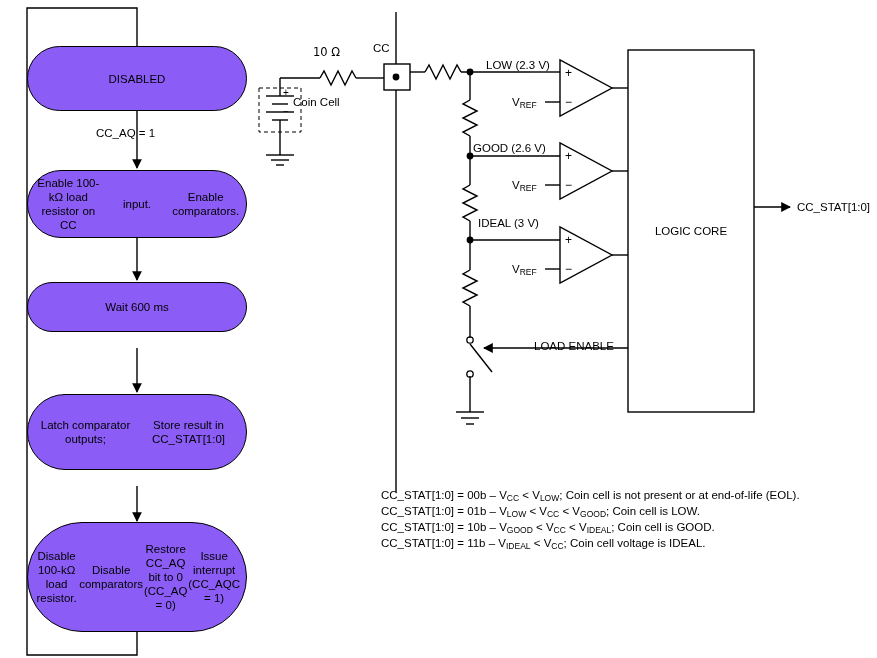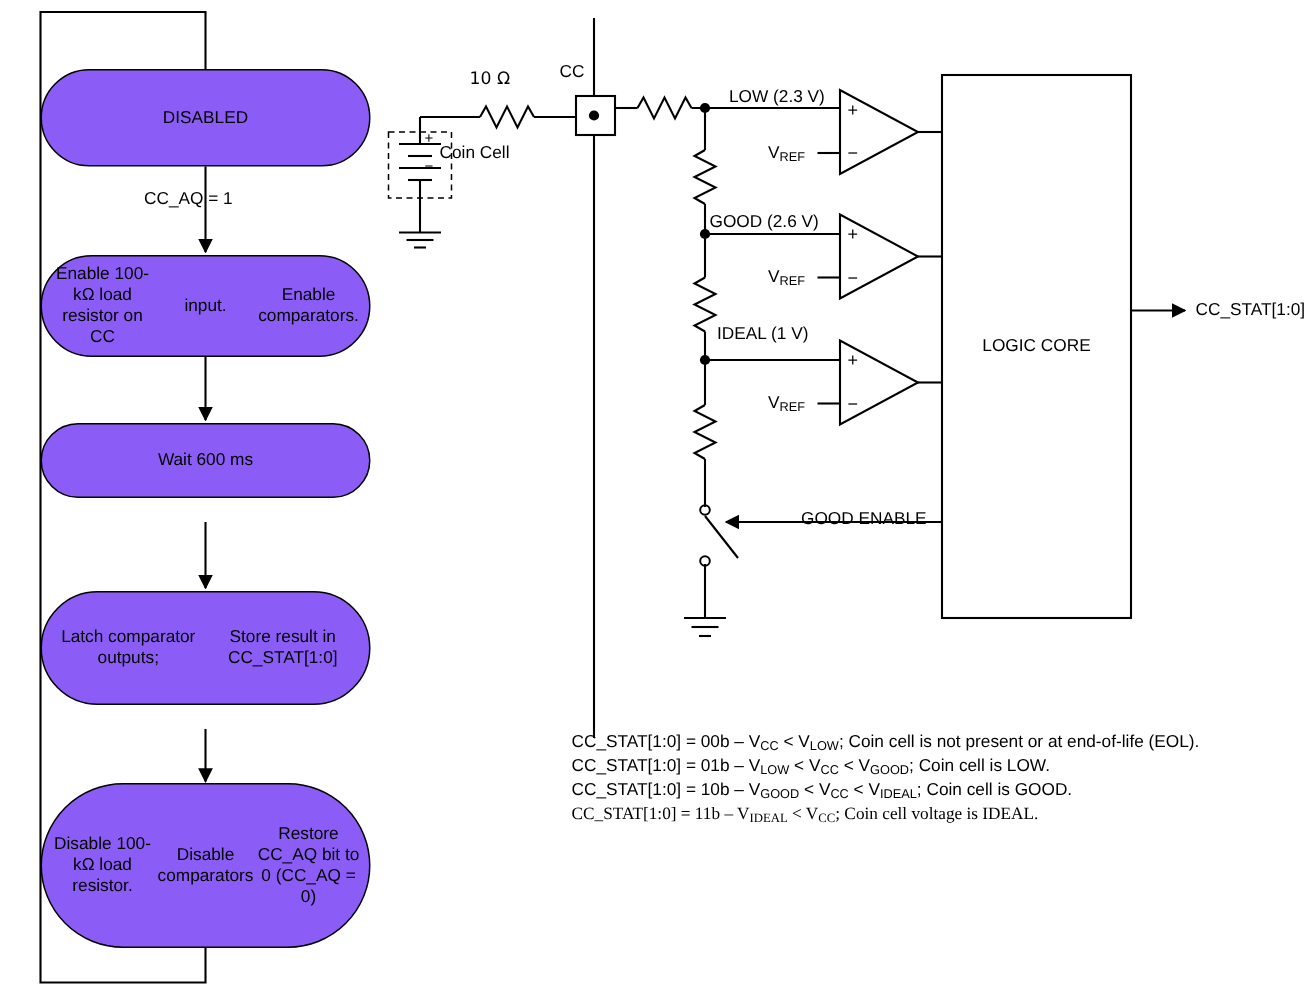--- a/index.html
+++ b/index.html
@@ -174,20 +174,21 @@
 
   <div class="node stadium multiline" style="left:27px; top:394px; width:220px; height:76px;">
     <div>Latch comparator outputs;</div>
     <div>Store result in CC_STAT[1:0]</div>
   </div>
 
   <div class="node stadium multiline" style="left:27px; top:522px; width:220px; height:110px;">
     <div>Disable 100-kΩ load resistor.</div>
     <div>Disable comparators</div>
     <div>Restore CC_AQ bit to 0 (CC_AQ = 0)</div>
+    <div>Issue interrupt (CC_AQC = 1)</div>
   </div>
 
   <div class="lbl" style="left:96px; top:126px;">CC_AQ = 1</div>
 
   <div class="lbl ohm" style="left:313px; top:45px;">10 Ω</div>
 
   <div class="lbl" style="left:373px; top:41px;">CC</div>
 
   <div class="lbl" style="left:293px; top:95px;">Coin Cell</div>
 
@@ -201,42 +202,42 @@
     <span>V</span><span class="sub">REF</span>
   </div>
 
   <div class="lbl" style="left:473px; top:141px;">GOOD (2.6 V)</div>
   <div class="lbl" style="left:565px; top:149px; font-size:12px;">+</div>
   <div class="lbl" style="left:565px; top:178px; font-size:12px;">−</div>
   <div class="lbl" style="left:512px; top:178px;">
     <span>V</span><span class="sub">REF</span>
   </div>
 
-  <div class="lbl" style="left:478px; top:216px;">IDEAL (1 V)</div>
+  <div class="lbl" style="left:478px; top:216px;">IDEAL (3 V)</div>
   <div class="lbl" style="left:565px; top:233px; font-size:12px;">+</div>
   <div class="lbl" style="left:565px; top:262px; font-size:12px;">−</div>
   <div class="lbl" style="left:512px; top:262px;">
     <span>V</span><span class="sub">REF</span>
   </div>
 
   <div class="lbl" style="left:628px; top:224px; width:126px; text-align:center;">LOGIC CORE</div>
 
   <div class="lbl" style="left:797px; top:200px;">CC_STAT[1:0]</div>
 
-  <div class="lbl" style="left:534px; top:339px;">GOOD ENABLE</div>
+  <div class="lbl" style="left:534px; top:339px;">LOAD ENABLE</div>
 
   <div class="legend" style="left:381px; top:487px;">
     <span>CC_STAT[1:0] = 00b – V</span><span class="sub">CC</span><span> &lt; V</span><span class="sub">LOW</span><span>; Coin cell is not present or at end-of-life (EOL).</span>
   </div>
 
   <div class="legend" style="left:381px; top:503px;">
     <span>CC_STAT[1:0] = 01b – V</span><span class="sub">LOW</span><span> &lt; V</span><span class="sub">CC</span><span> &lt; V</span><span class="sub">GOOD</span><span>; Coin cell is LOW.</span>
   </div>
 
   <div class="legend" style="left:381px; top:519px;">
     <span>CC_STAT[1:0] = 10b – V</span><span class="sub">GOOD</span><span> &lt; V</span><span class="sub">CC</span><span> &lt; V</span><span class="sub">IDEAL</span><span>; Coin cell is GOOD.</span>
   </div>
 
-  <div class="legend" style="left:381px; top:535px;font-family:Liberation Serif, serif;">
+  <div class="legend" style="left:381px; top:535px;">
     <span>CC_STAT[1:0] = 11b – V</span><span class="sub">IDEAL</span><span> &lt; V</span><span class="sub">CC</span><span>; Coin cell voltage is IDEAL.</span>
   </div>
 
 </div>
 
 </body></html>

